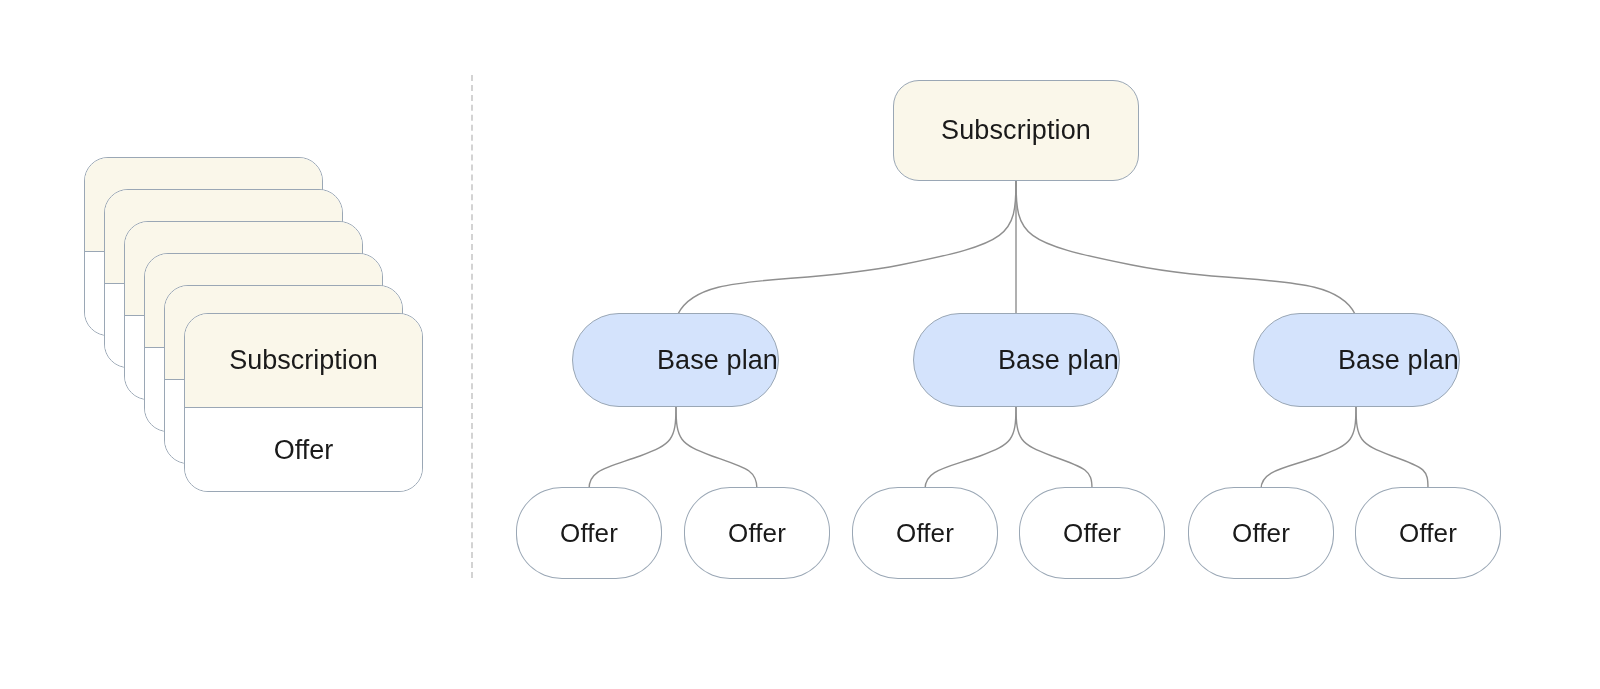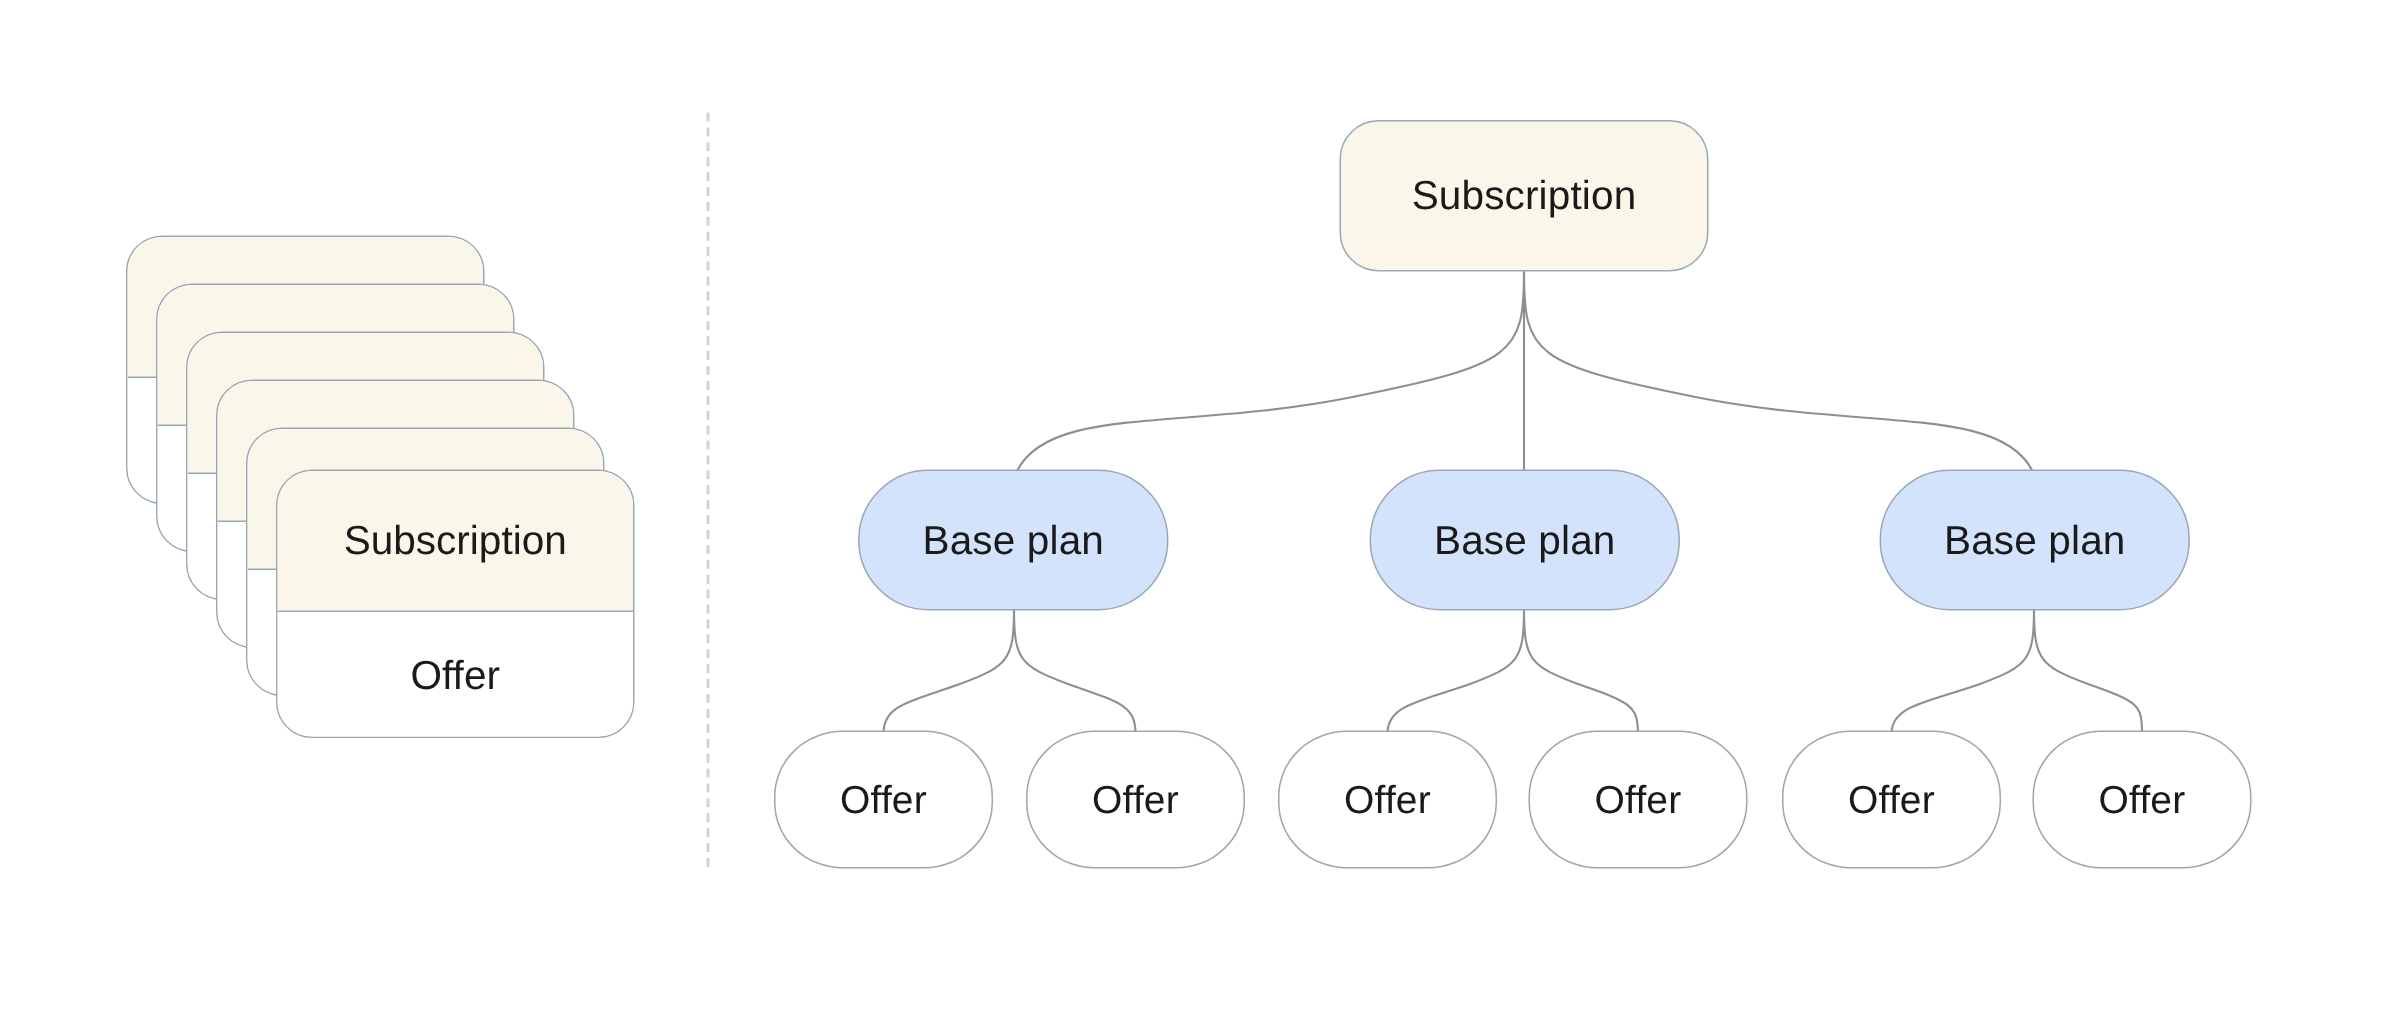--- a/index.html
+++ b/index.html
@@ -37,20 +37,21 @@
     white-space: nowrap;
     z-index: 3;
   }
   .node.subscription-pill {
     background: #faf7ea;
     border-radius: 26px;
   }
   .node.baseplan-pill {
     background: #d4e3fc;
     border-radius: 48px;
+    justify-content: flex-end;
   }
   .node.offer-pill {
     background: #ffffff;
     border-radius: 46px / 44px;
     font-size: 26px;
   }
 
   
   #stack-group {
     position: absolute;

